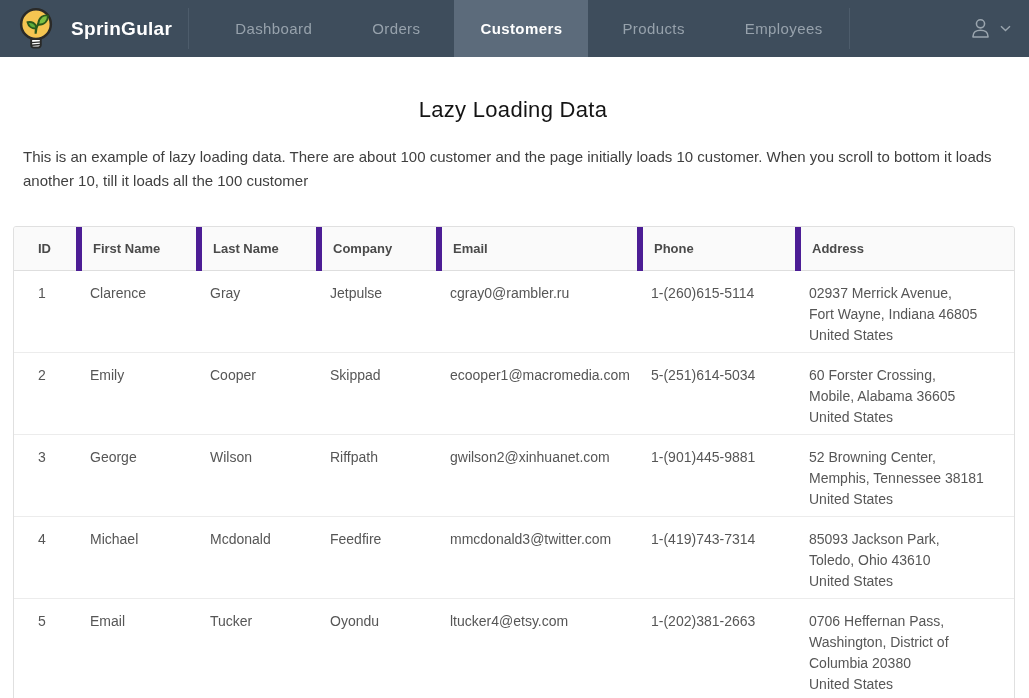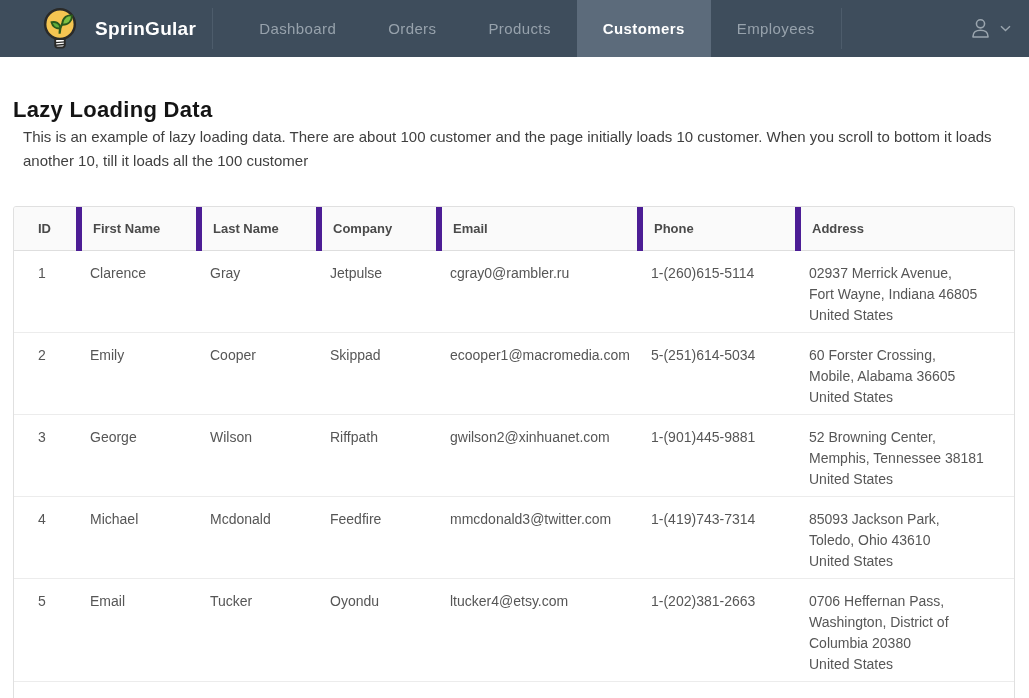--- a/index.html
+++ b/index.html
@@ -9,37 +9,37 @@
     background:#ffffff;
     font-family:"Liberation Sans", sans-serif;
     -webkit-font-smoothing:antialiased;
   }
 
   
   .navbar {
     height:57px; background:#3e4d5c;
     display:flex; align-items:stretch;
   }
-  .brand { display:flex; align-items:center; padding:0 16px 0 13px; gap:12px; cursor:pointer;margin-left:24px; }
+  .brand { display:flex; align-items:center; padding:0 16px 0 13px; gap:12px; cursor:pointer; }
   .brand-title { color:#ffffff; font-size:19px; font-weight:700; letter-spacing:.3px; }
   .nav-sep { width:1px; background:#4d5c6b; margin:8px 0; }
-  .nav-menu { display:flex; list-style:none; margin:0 0 0 20px; padding:0; }
+  .nav-menu { display:flex; list-style:none; margin:0 0 0 20px; padding:0;gap:8px; }
   .nav-item { display:flex; }
   .nav-item a {
     display:flex; align-items:center; height:57px; padding:0 26px;
     color:#97a2ac; font-size:15px; letter-spacing:.4px; text-decoration:none;
   }
   .nav-item.active a { background:#5c6b7b; color:#ffffff; font-weight:700; }
   .user-area { margin-left:auto; display:flex; align-items:center; gap:7px; padding:0 18px; cursor:pointer; }
 
   
   .content { padding:0 16px 0 13px; }
   .page-title {
-    margin:40px 0 2px; font-size:22px; font-weight:700;
-    color:#141414; letter-spacing:.3px;
+    margin:40px 0 22px; font-size:22px; font-weight:400;
+    color:#141414; letter-spacing:.3px;text-align:center;
   }
   .page-desc {
     margin:0 10px 33px; font-size:15px; color:#3f3f3f;
     line-height:24px; max-width:1000px;
   }
 
   
   .table-wrap {
     width:1002px; height:604px; overflow:hidden;
     border:1px solid #e0e0e0; border-radius:3px; background:#fff;
@@ -85,25 +85,25 @@
 
   <div class="nav-sep"></div>
 
   <ul class="nav-menu" id="nav-menu">
       <li class="nav-item">
         <a href="#">Dashboard</a>
       </li>
       <li class="nav-item">
         <a href="#">Orders</a>
       </li>
-      <li class="nav-item">
-        <a href="#">Products</a>
-      </li>
       <li class="nav-item active">
         <a href="#">Customers</a>
+      </li>
+      <li class="nav-item">
+        <a href="#">Products</a>
       </li>
       <li class="nav-item">
         <a href="#">Employees</a>
       </li>
     </ul>
 
   <div class="nav-sep"></div>
 
   <div class="user-area">
     <span style="display:flex">

